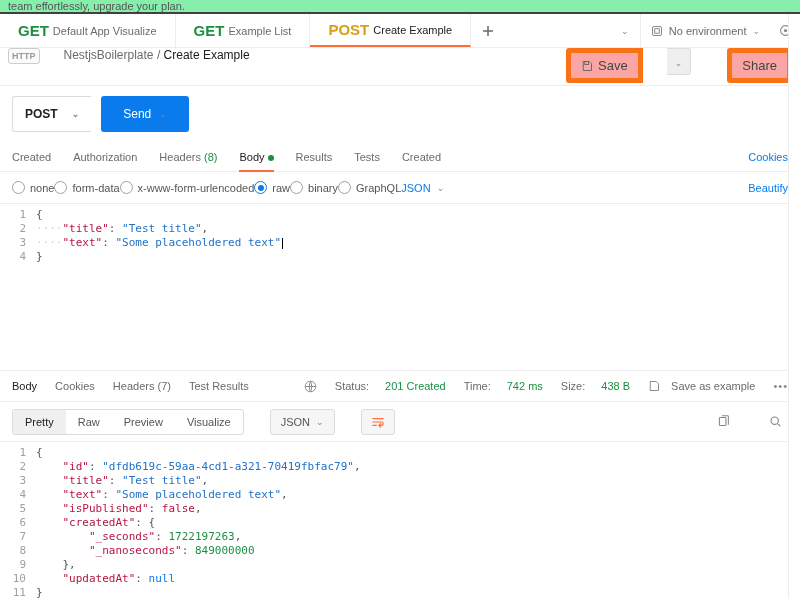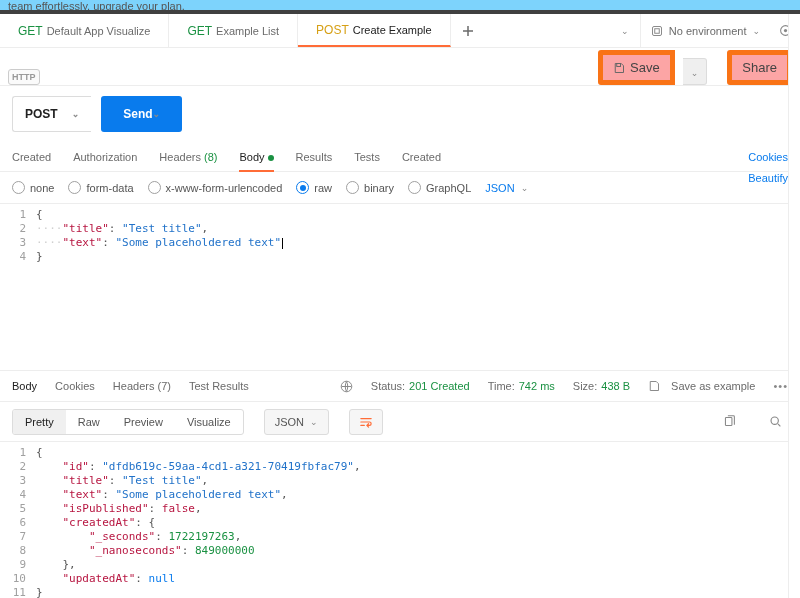--- a/index.html
+++ b/index.html
@@ -1,73 +1,73 @@
 <!DOCTYPE html>
 <html><head>
 <meta charset="utf-8">
 <style>
 *{box-sizing:border-box;margin:0;padding:0}
 body{font-family:-apple-system,BlinkMacSystemFont,"Segoe UI",sans-serif;font-size:12px;color:#212121;background:#fff;width:800px;height:598px;overflow:hidden;position:relative}
-.banner{height:14px;background:#7dd3fc;border-bottom:4px solid #404040;font-size:11px;padding:0 8px;color:#555;overflow:hidden}
+.banner{height:14px;background:#86efac;border-bottom:2px solid #404040;font-size:11px;padding:0 8px;color:#555;overflow:hidden}
 .tabs-row{display:flex;align-items:center;height:34px;border-bottom:1px solid #ededed}
 .tab{display:flex;align-items:center;gap:4px;padding:0 18px;height:100%;border-right:1px solid #ededed;font-size:11px;color:#6b6b6b;cursor:pointer}
 .tab.active{border-bottom:2px solid #ff6c37;color:#212121}
-.method-pill{font-weight:400;font-size:12px}
+.method-pill{font-weight:700;font-size:15px}
 .method-get{color:#1a9142}
 .method-post{color:#d6a016}
 .tab-add{width:34px;display:flex;align-items:center;justify-content:center;color:#6b6b6b;cursor:pointer}
 .tabs-spacer{flex:1}
 .tabs-ctrl{width:30px;display:flex;align-items:center;justify-content:center;color:#888}
 .env-select{display:flex;align-items:center;gap:6px;padding:0 10px;border-left:1px solid #ededed;height:100%;color:#6b6b6b;font-size:11px;cursor:pointer}
-.title-row{display:flex;align-items:flex-end;height:38px;padding:0 8px;border-bottom:1px solid #ededed;gap:8px}
+.title-row{display:flex;align-items:flex-start;height:38px;padding:0 8px;border-bottom:1px solid #ededed;gap:24px}
 .http-badge{font-size:9px;font-weight:600;color:#999;border:1px solid #ccc;border-radius:3px;padding:2px 3px;background:#fafafa}
 .breadcrumb{color:#6b6b6b;font-size:12px}
 .breadcrumb .cur{color:#212121;font-weight:500}
 .title-spacer{flex:1}
 .save-btn,.share-btn{display:flex;align-items:center;gap:5px;padding:5px 10px;border:5px solid #f97316;border-radius:3px;font-size:13px;color:#444;background:#fca5a5;cursor:pointer}
 .save-caret{padding:5px 8px;border:1px solid #dcdcdc;border-left:none;border-radius:0 3px 3px 0}
 .save-btn{border-radius:3px 0 0 3px}
 .url-row{display:flex;align-items:center;height:56px;padding:10px 12px;gap:0}
 .method-select{display:flex;align-items:center;gap:14px;padding:0 12px;height:36px;border:1px solid #dcdcdc;border-right:none;border-radius:3px 0 0 3px;font-size:12px;font-weight:600;color:#212121;cursor:pointer}
 .url-input{flex:1;height:36px;border:1px solid #dcdcdc;border-radius:0 3px 3px 0;padding:0 10px;font-size:12px;outline:none}
-.send-btn{margin-left:10px;height:36px;padding:0 22px;background:#097bed;color:#fff;font-weight:700;font-size:12px;border:none;border-radius:3px;display:flex;align-items:center;cursor:pointer}
+.send-btn{margin-left:10px;height:36px;padding:0 22px;background:#097bed;color:#fff;font-weight:400;font-size:12px;border:none;border-radius:3px;display:flex;align-items:center;gap:8px;cursor:pointer}
 .send-caret{color:#cde3ff}
 .req-tabs{display:flex;align-items:center;height:30px;padding:0 12px;gap:22px;font-size:11px;color:#6b6b6b;border-bottom:1px solid #ededed}
 .req-tab{cursor:pointer}
 .req-tab.active{color:#212121;font-weight:500;position:relative}
 .req-tab.active::after{content:"";position:absolute;left:0;right:0;bottom:-9px;height:2px;background:#ff6c37}
 .req-tab .cnt{color:#1a9142}
 .green-dot{display:inline-block;width:6px;height:6px;background:#1a9142;border-radius:50%;margin-left:3px;vertical-align:middle}
 .req-tabs .spacer{flex:1}
 .link-blue{color:#097bed;cursor:pointer}
-.body-opts{display:flex;height:32px;padding:0 12px;gap:14px;font-size:11px;color:#555;border-bottom:1px solid #ededed}
+.body-opts{display:flex;align-items:center;height:32px;padding:0 12px;gap:0;font-size:11px;color:#555;border-bottom:1px solid #ededed}
 .radio{display:flex;align-items:center;gap:5px;cursor:pointer}
 .radio .circ{width:13px;height:13px;border:1.5px solid #a0a0a0;border-radius:50%;display:flex;align-items:center;justify-content:center}
 .radio.checked .circ{border-color:#097bed}
 .radio.checked .circ::after{content:"";width:6px;height:6px;background:#097bed;border-radius:50%}
 .json-select{color:#097bed;display:flex;align-items:center;gap:6px;cursor:pointer}
 .body-opts .spacer{flex:1}
 .editor{height:166px;overflow:auto;font-family:ui-monospace,Menlo,Consolas,monospace;font-size:11px;display:flex}
 .gutter{width:36px;text-align:right;padding:4px 10px 0 0;color:#a0a0a0;user-select:none}
 .gutter div{height:14px;line-height:14px}
 .code{padding-top:4px;flex:1}
 .code .ln{height:14px;line-height:14px;white-space:pre}
 .tok-k{color:#b71540}
 .tok-s{color:#2172c9}
 .tok-p{color:#555}
 .guide{color:#d0d0d0}
 .resp-tabs{display:flex;align-items:center;height:32px;padding:0 12px;gap:18px;font-size:11px;color:#6b6b6b;border-top:1px solid #ededed;border-bottom:1px solid #ededed}
 .resp-tab{cursor:pointer}
 .resp-tab.active{color:#212121;font-weight:500}
 .resp-tabs .spacer{flex:1}
-.status{display:flex;gap:4px;color:#6b6b6b}
+.status{display:flex;gap:16px;color:#6b6b6b}
 .status-val{color:#1a9142}
 .save-example{display:flex;align-items:center;gap:11px;color:#6b6b6b;cursor:pointer}
 .dots{color:#888;cursor:pointer;letter-spacing:1px}
-.resp-view{display:flex;align-items:center;height:40px;padding:0 12px;gap:20px;border-bottom:1px solid #ededed}
+.resp-view{display:flex;align-items:center;height:40px;padding:0 12px;gap:26px;border-bottom:1px solid #ededed}
 .view-group{display:flex;border:1px solid #dcdcdc;border-radius:3px;overflow:hidden}
 .view-btn{padding:6px 12px;font-size:11px;color:#555;cursor:pointer}
 .view-btn.active{background:#f0f0f0;color:#212121}
 .fmt-select{display:flex;align-items:center;gap:6px;padding:6px 10px;border:1px solid #dcdcdc;border-radius:3px;font-size:11px;color:#555;cursor:pointer;background:#f6f6f6}
 .wrap-btn{padding:6px 9px;border:1px solid #dcdcdc;border-radius:3px;cursor:pointer;background:#f6f6f6;display:flex;align-items:center}
 .resp-view .spacer{flex:1}
 .icon-btn{width:26px;height:26px;display:flex;align-items:center;justify-content:center;color:#6b6b6b;cursor:pointer}
 .resp-editor{height:160px;overflow:auto;font-family:ui-monospace,Menlo,Consolas,monospace;font-size:11px;display:flex}
 .tok-n{color:#1a9142}
 .tok-b{color:#b71540}
@@ -115,20 +115,21 @@
   <div class="tabs-ctrl">
       <svg width="13" height="13" viewBox="0 0 16 16">
         <circle cx="8" cy="8" r="6" fill="none" stroke="#888" stroke-width="1.3"></circle>
         <circle cx="8" cy="8" r="2" fill="#888"></circle>
       </svg>
     </div>
 </div>
 
 <div class="title-row">
   <span class="http-badge">HTTP</span>
+  <span class="breadcrumb"><span>NestjsBoilerplate</span> <span>/</span> <span class="cur">Create Example</span></span>
   <div class="title-spacer"></div>
   <button class="save-btn">
       <svg width="12" height="12" viewBox="0 0 16 16">
         <path d="M3 2h8l3 3v9H3z" fill="none" stroke="#666" stroke-width="1.3"></path>
         <rect x="5" y="2" width="5" height="4" fill="none" stroke="#666" stroke-width="1.3"></rect>
       </svg>
       <span>Save</span>
     </button>
   <button class="save-caret"><span class="caret">⌄</span></button>
   <button class="share-btn" style="margin-left:12px">Share</button>

